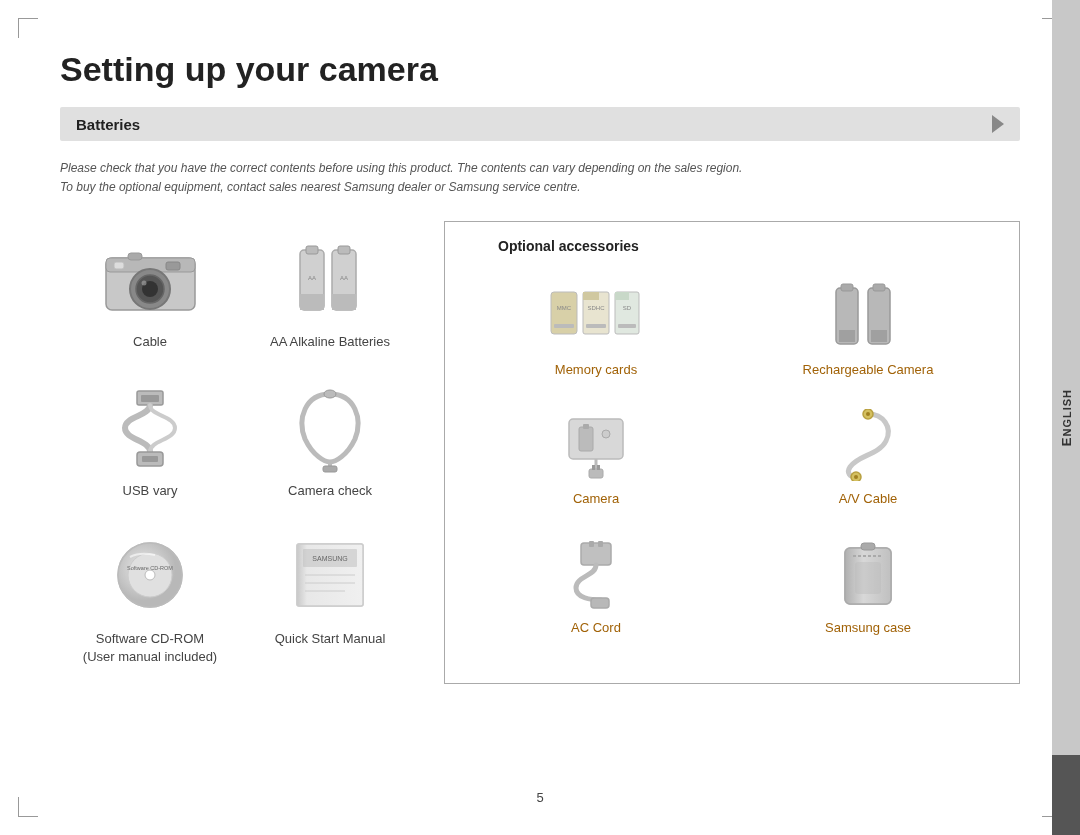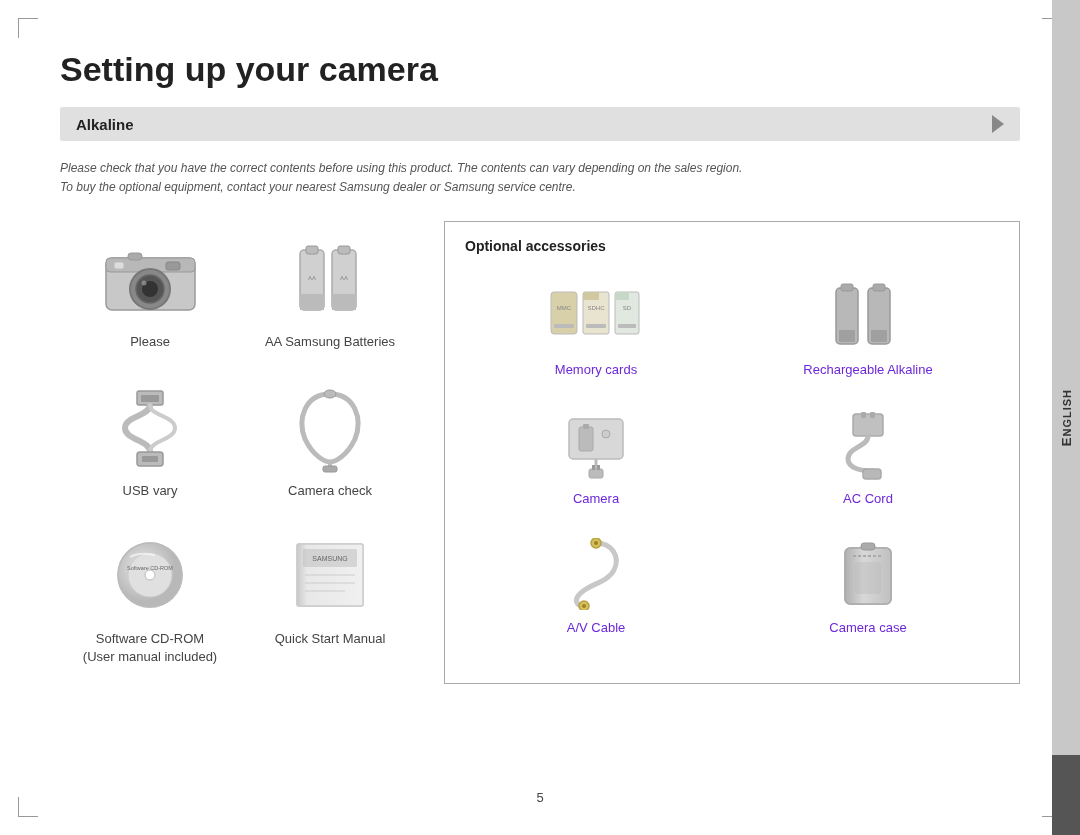--- a/index.html
+++ b/index.html
@@ -149,20 +149,21 @@
       padding: 16px 20px;
       flex: 1;
       min-width: 380px;
     }
 
     .optional-box-title {
       font-size: 14px;
       font-weight: bold;
       color: #222;
       margin-bottom: 14px;
+      margin-left: 33px;
     }
 
     .opt-grid {
       display: grid;
       grid-template-columns: 1fr 1fr;
       gap: 10px 10px;
     }
 
     .opt-item {
       display: flex;
@@ -176,21 +177,21 @@
       width: 100px;
       height: 80px;
       display: flex;
       align-items: center;
       justify-content: center;
       margin-bottom: 6px;
     }
 
     .opt-label {
       font-size: 13px;
-      color: #6d28d9;
+      color: #a16207;
     }
 
     
     .page-number {
       position: absolute;
       bottom: 30px;
       left: 50%;
       transform: translateX(-50%);
       font-size: 13px;
       color: #444;
@@ -207,27 +208,27 @@
 <div class="page-wrapper">
 
   <div class="corner corner-tl"></div>
   <div class="corner corner-tr"></div>
   <div class="corner corner-bl"></div>
   <div class="corner corner-br"></div>
 
   <h1 class="page-title">Setting up your camera</h1>
 
   <div class="unpacking-bar">
-    <span class="bar-title">Alkaline</span>
+    <span class="bar-title">Batteries</span>
     <div class="arrow-right"></div>
   </div>
 
   <p class="description-text">
     <span>Please check that you have the correct contents before using this product. The contents can vary depending on the sales region.</span><br>
-    <span>To buy the optional equipment, contact your nearest Samsung dealer or Samsung service centre.</span>
+    <span>To buy the optional equipment, contact sales nearest Samsung dealer or Samsung service centre.</span>
   </p>
 
   <div class="content-area">
 
     <div class="items-grid">
 
       <div class="item-cell">
         <div class="item-image">
           <svg width="105" height="80" viewBox="0 0 105 80">
 
@@ -239,40 +240,40 @@
             <circle cx="52" cy="49" r="8" fill="#333"></circle>
             <circle cx="46" cy="43" r="2.5" fill="#aaa" opacity="0.6"></circle>
 
             <rect x="68" y="22" width="14" height="8" rx="2" fill="#999" stroke="#888" stroke-width="1"></rect>
 
             <rect x="16" y="22" width="10" height="7" rx="2" fill="#ddd" stroke="#bbb" stroke-width="1"></rect>
 
             <rect x="30" y="13" width="14" height="7" rx="3" fill="#aaa" stroke="#999" stroke-width="1"></rect>
           </svg>
         </div>
-        <div class="item-label">Please</div>
+        <div class="item-label">Cable</div>
       </div>
 
       <div class="item-cell">
         <div class="item-image">
           <svg width="80" height="85" viewBox="0 0 80 85">
 
             <rect x="10" y="12" width="24" height="60" rx="4" ry="4" fill="#d0d0d0" stroke="#aaa" stroke-width="1.5"></rect>
             <rect x="16" y="8" width="12" height="8" rx="2" fill="#bbb" stroke="#999" stroke-width="1"></rect>
             <rect x="10" y="56" width="24" height="16" rx="0 0 4 4" fill="#bbb"></rect>
 
             <rect x="42" y="12" width="24" height="60" rx="4" ry="4" fill="#d0d0d0" stroke="#aaa" stroke-width="1.5"></rect>
             <rect x="48" y="8" width="12" height="8" rx="2" fill="#bbb" stroke="#999" stroke-width="1"></rect>
             <rect x="42" y="56" width="24" height="16" rx="0 0 4 4" fill="#bbb"></rect>
 
             <text x="22" y="42" font-size="6" fill="#888" text-anchor="middle">AA</text>
             <text x="54" y="42" font-size="6" fill="#888" text-anchor="middle">AA</text>
           </svg>
         </div>
-        <div class="item-label">AA Samsung Batteries</div>
+        <div class="item-label">AA Alkaline Batteries</div>
       </div>
 
       <div class="item-cell">
         <div class="item-image">
           <svg width="90" height="85" viewBox="0 0 90 85">
 
             <rect x="32" y="5" width="26" height="14" rx="2" fill="#bbb" stroke="#999" stroke-width="1.5"></rect>
             <rect x="36" y="9" width="18" height="7" rx="1" fill="#999"></rect>
 
             <path d="M45 19 C45 30, 20 30, 20 42 C20 54, 45 54, 45 66" stroke="#bbb" stroke-width="6" fill="none" stroke-linecap="round"></path>
@@ -385,21 +386,21 @@
 
               <rect x="8" y="8" width="22" height="56" rx="4" fill="#b8b8b8" stroke="#999" stroke-width="1.5"></rect>
               <rect x="13" y="4" width="12" height="7" rx="2" fill="#aaa" stroke="#999" stroke-width="1"></rect>
               <rect x="11" y="50" width="16" height="12" rx="0 0 3 3" fill="#a0a0a0"></rect>
 
               <rect x="40" y="8" width="22" height="56" rx="4" fill="#b8b8b8" stroke="#999" stroke-width="1.5"></rect>
               <rect x="45" y="4" width="12" height="7" rx="2" fill="#aaa" stroke="#999" stroke-width="1"></rect>
               <rect x="43" y="50" width="16" height="12" rx="0 0 3 3" fill="#a0a0a0"></rect>
             </svg>
           </div>
-          <div class="opt-label">Rechargeable Alkaline</div>
+          <div class="opt-label">Rechargeable Camera</div>
         </div>
 
         <div class="opt-item">
           <div class="opt-image">
             <svg width="90" height="72" viewBox="0 0 90 72">
 
               <rect x="18" y="10" width="54" height="40" rx="4" fill="#d8d8d8" stroke="#bbb" stroke-width="1.5"></rect>
 
               <rect x="28" y="18" width="14" height="24" rx="2" fill="#bbb" stroke="#aaa" stroke-width="1"></rect>
               <rect x="32" y="15" width="6" height="5" rx="1" fill="#aaa"></rect>
@@ -411,48 +412,48 @@
               <rect x="38" y="60" width="14" height="9" rx="2" fill="#bbb" stroke="#aaa" stroke-width="1"></rect>
               <rect x="41" y="56" width="3" height="5" fill="#999"></rect>
               <rect x="46" y="56" width="3" height="5" fill="#999"></rect>
             </svg>
           </div>
           <div class="opt-label">Camera</div>
         </div>
 
         <div class="opt-item">
           <div class="opt-image">
+            <svg width="80" height="72" viewBox="0 0 80 72">
+
+              <path d="M40 5 C55 5, 65 18, 58 32 C51 46, 30 46, 22 58 C18 64, 22 68, 28 68" stroke="#c8c8c8" stroke-width="5" fill="none" stroke-linecap="round"></path>
+
+              <circle cx="40" cy="5" r="5" fill="#d4c060" stroke="#b8a040" stroke-width="1.5"></circle>
+              <circle cx="40" cy="5" r="2" fill="#a08020"></circle>
+
+              <circle cx="28" cy="68" r="5" fill="#d4c060" stroke="#b8a040" stroke-width="1.5"></circle>
+              <circle cx="28" cy="68" r="2" fill="#a08020"></circle>
+            </svg>
+          </div>
+          <div class="opt-label">A/V Cable</div>
+        </div>
+
+        <div class="opt-item">
+          <div class="opt-image">
             <svg width="90" height="72" viewBox="0 0 90 72">
 
               <rect x="30" y="5" width="30" height="22" rx="3" fill="#c0c0c0" stroke="#aaa" stroke-width="1.5"></rect>
               <rect x="38" y="3" width="5" height="6" rx="1" fill="#aaa"></rect>
               <rect x="47" y="3" width="5" height="6" rx="1" fill="#aaa"></rect>
 
               <path d="M45 27 C45 38, 25 38, 25 50 C25 60, 40 62, 50 62" stroke="#bbb" stroke-width="5" fill="none" stroke-linecap="round"></path>
 
               <rect x="40" y="60" width="18" height="10" rx="3" fill="#b8b8b8" stroke="#aaa" stroke-width="1.5"></rect>
             </svg>
           </div>
           <div class="opt-label">AC Cord</div>
-        </div>
-
-        <div class="opt-item">
-          <div class="opt-image">
-            <svg width="80" height="72" viewBox="0 0 80 72">
-
-              <path d="M40 5 C55 5, 65 18, 58 32 C51 46, 30 46, 22 58 C18 64, 22 68, 28 68" stroke="#c8c8c8" stroke-width="5" fill="none" stroke-linecap="round"></path>
-
-              <circle cx="40" cy="5" r="5" fill="#d4c060" stroke="#b8a040" stroke-width="1.5"></circle>
-              <circle cx="40" cy="5" r="2" fill="#a08020"></circle>
-
-              <circle cx="28" cy="68" r="5" fill="#d4c060" stroke="#b8a040" stroke-width="1.5"></circle>
-              <circle cx="28" cy="68" r="2" fill="#a08020"></circle>
-            </svg>
-          </div>
-          <div class="opt-label">A/V Cable</div>
         </div>
 
         <div class="opt-item">
           <div class="opt-image">
             <svg width="70" height="72" viewBox="0 0 70 72">
 
               <rect x="12" y="10" width="46" height="56" rx="5" fill="#c8c8c8" stroke="#aaa" stroke-width="1.5"></rect>
               <rect x="12" y="10" width="46" height="56" rx="5" fill="url(#casegrad)" stroke="#aaa" stroke-width="1.5"></rect>
               <defs>
                 <linearGradient id="casegrad" x1="0%" y1="0%" x2="100%" y2="0%">
@@ -462,21 +463,21 @@
                 </linearGradient>
               </defs>
 
               <path d="M20 18 L50 18" stroke="#aaa" stroke-width="2" stroke-dasharray="3,2"></path>
 
               <rect x="22" y="24" width="26" height="32" rx="3" fill="#b8b8b8" opacity="0.4"></rect>
 
               <rect x="28" y="5" width="14" height="7" rx="3" fill="#aaa" stroke="#999" stroke-width="1"></rect>
             </svg>
           </div>
-          <div class="opt-label">Camera case</div>
+          <div class="opt-label">Samsung case</div>
         </div>
 
       </div>
     </div>
 
   </div>
 
   <div class="page-number">5</div>
 
 </div>

